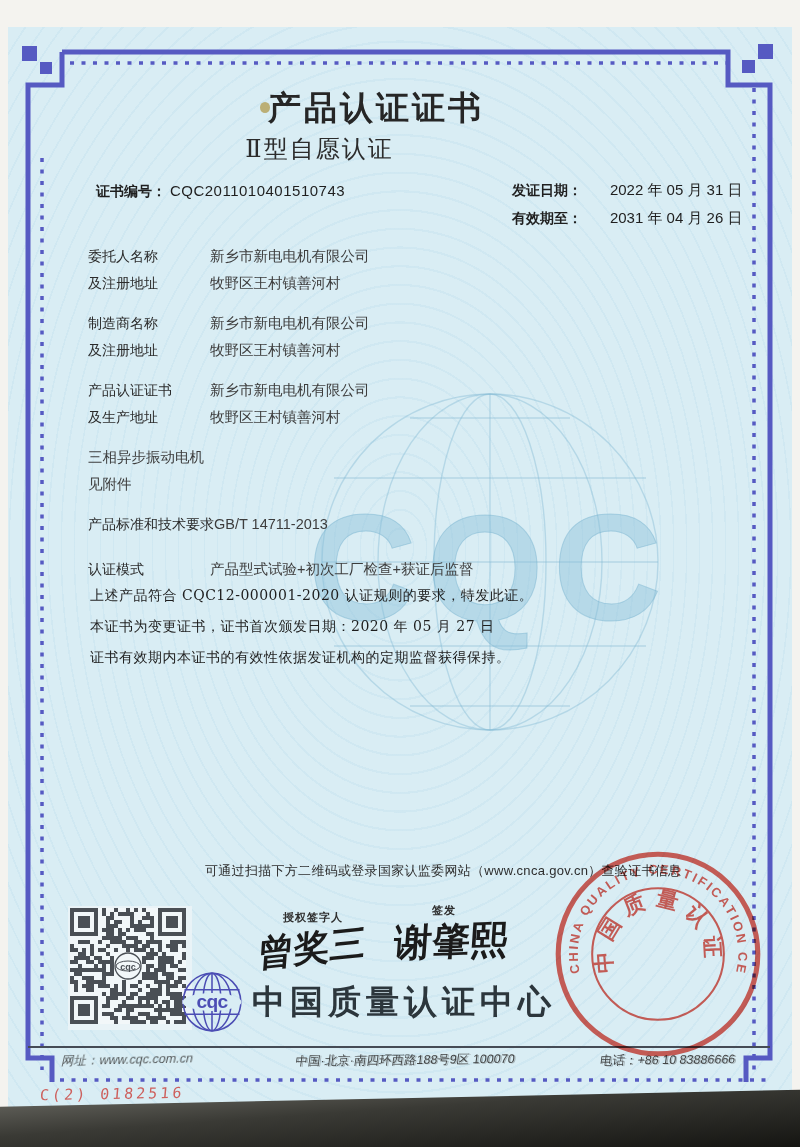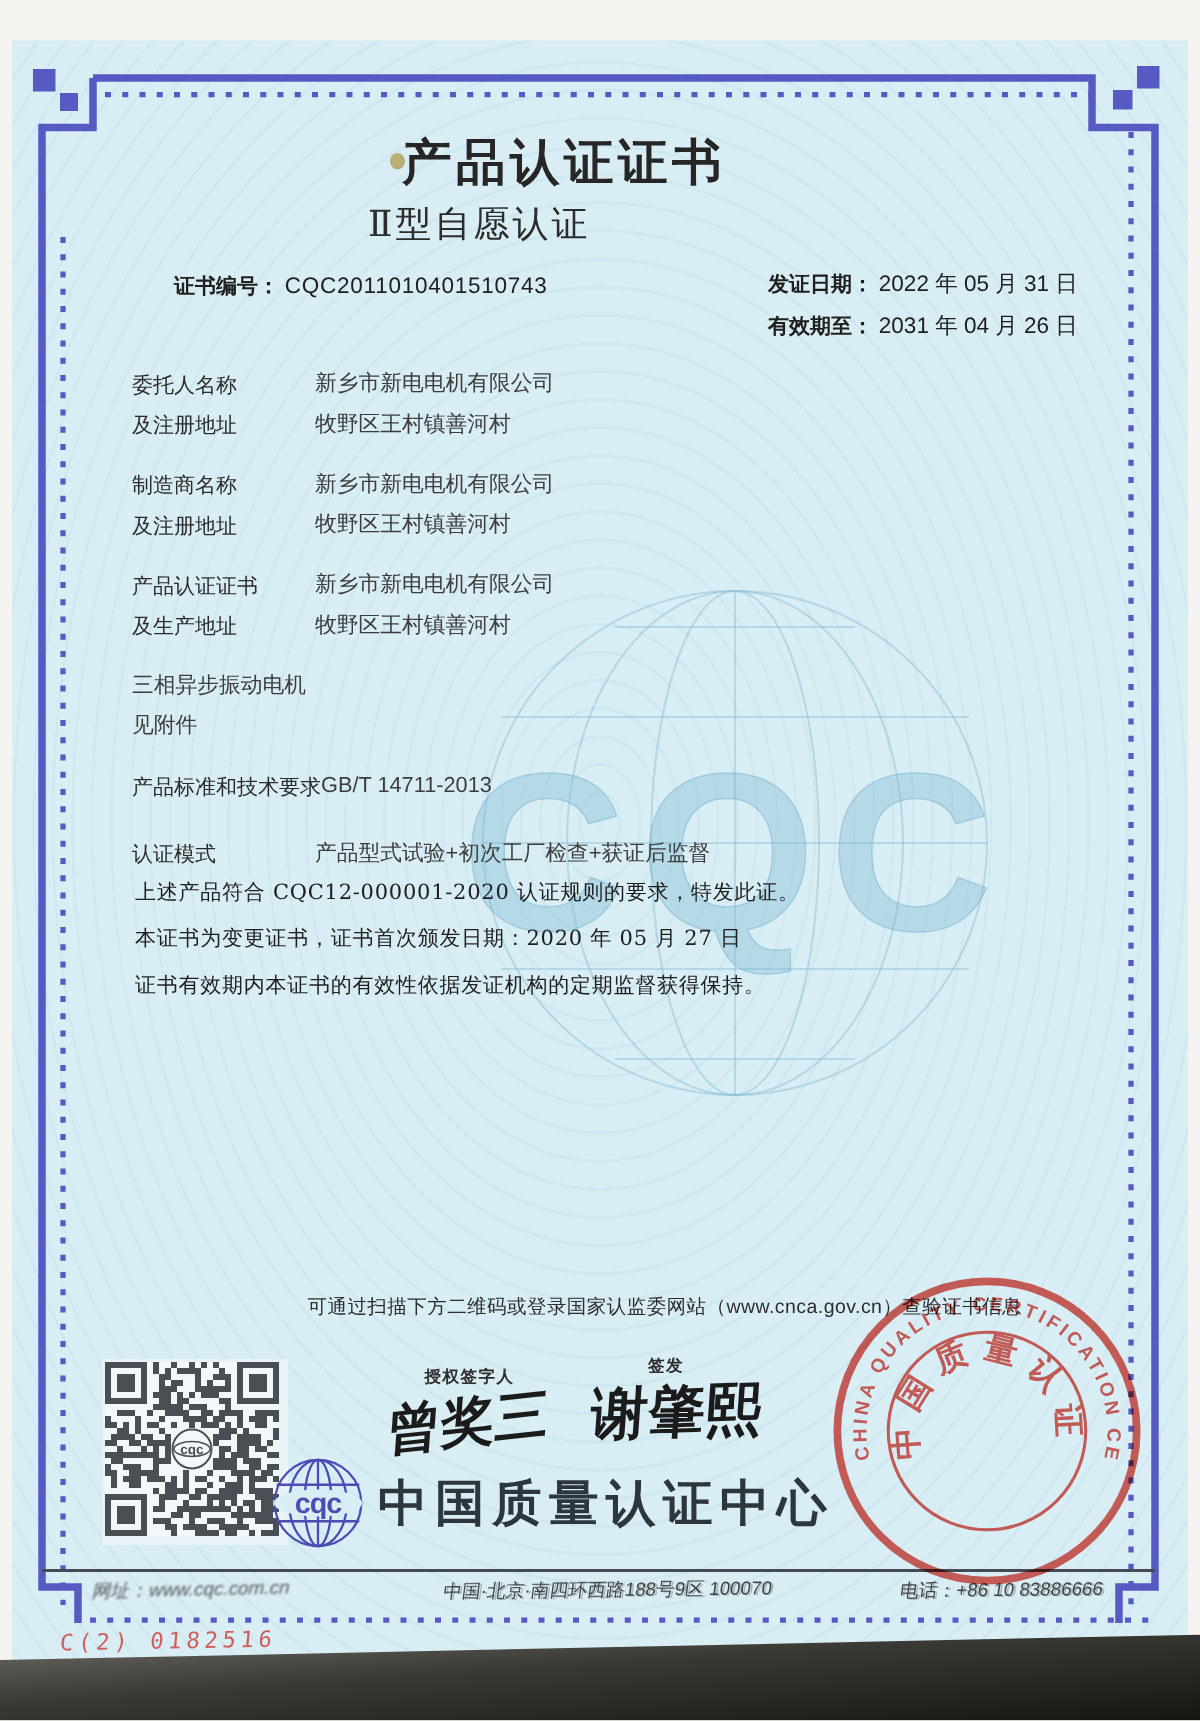--- a/index.html
+++ b/index.html
@@ -15,26 +15,26 @@
   #watermark{z-index:2;}
   .abs{position:absolute;z-index:4;}
   
   .title{left:0;top:86px;width:752px;text-align:center;font-size:33px;font-weight:700;
          letter-spacing:3px;color:#262626;}
   .speck{left:260px;top:102px;width:10px;height:11px;border-radius:50%;
          background:#b5a35f;opacity:.85;}
   .subtitle{left:0;top:133px;width:639px;text-align:center;font-size:24px;
             color:#2c2c2c;letter-spacing:2px;font-family:"DejaVu Serif",serif;}
   
-  .certno{left:96px;top:182px;font-size:14px;color:#1f1f1f;margin-left:20px;}
+  .certno{left:96px;top:182px;font-size:14px;color:#1f1f1f;}
   .certno .lab{font-family:"DejaVu Serif",serif;font-weight:600;}
   .certno .val{font-size:15px;letter-spacing:.5px;}
   .dates{left:512px;top:176px;font-size:14px;color:#1f1f1f;line-height:27px;}
   .dates .lab{font-family:"DejaVu Serif",serif;font-weight:600;}
-  .dates .val{font-size:15px;}
+  .dates .val{font-size:15px;margin-left:24px;}
   
   .fields{left:88px;top:243px;width:650px;}
   .frow{display:flex;margin-bottom:13px;}
   .frow .lcol{min-width:122px;font-weight:400;color:#2b2b2b;font-size:14px;
               line-height:27px;white-space:nowrap;}
   .frow .vcol{color:#3d3d3d;font-size:14.5px;line-height:27px;white-space:nowrap;}
   .frow.single{margin-bottom:18px;}
   
   .statements{left:90px;top:585px;width:600px;font-family:"DejaVu Serif",serif;
               font-size:14px;color:#1e1e1e;}

